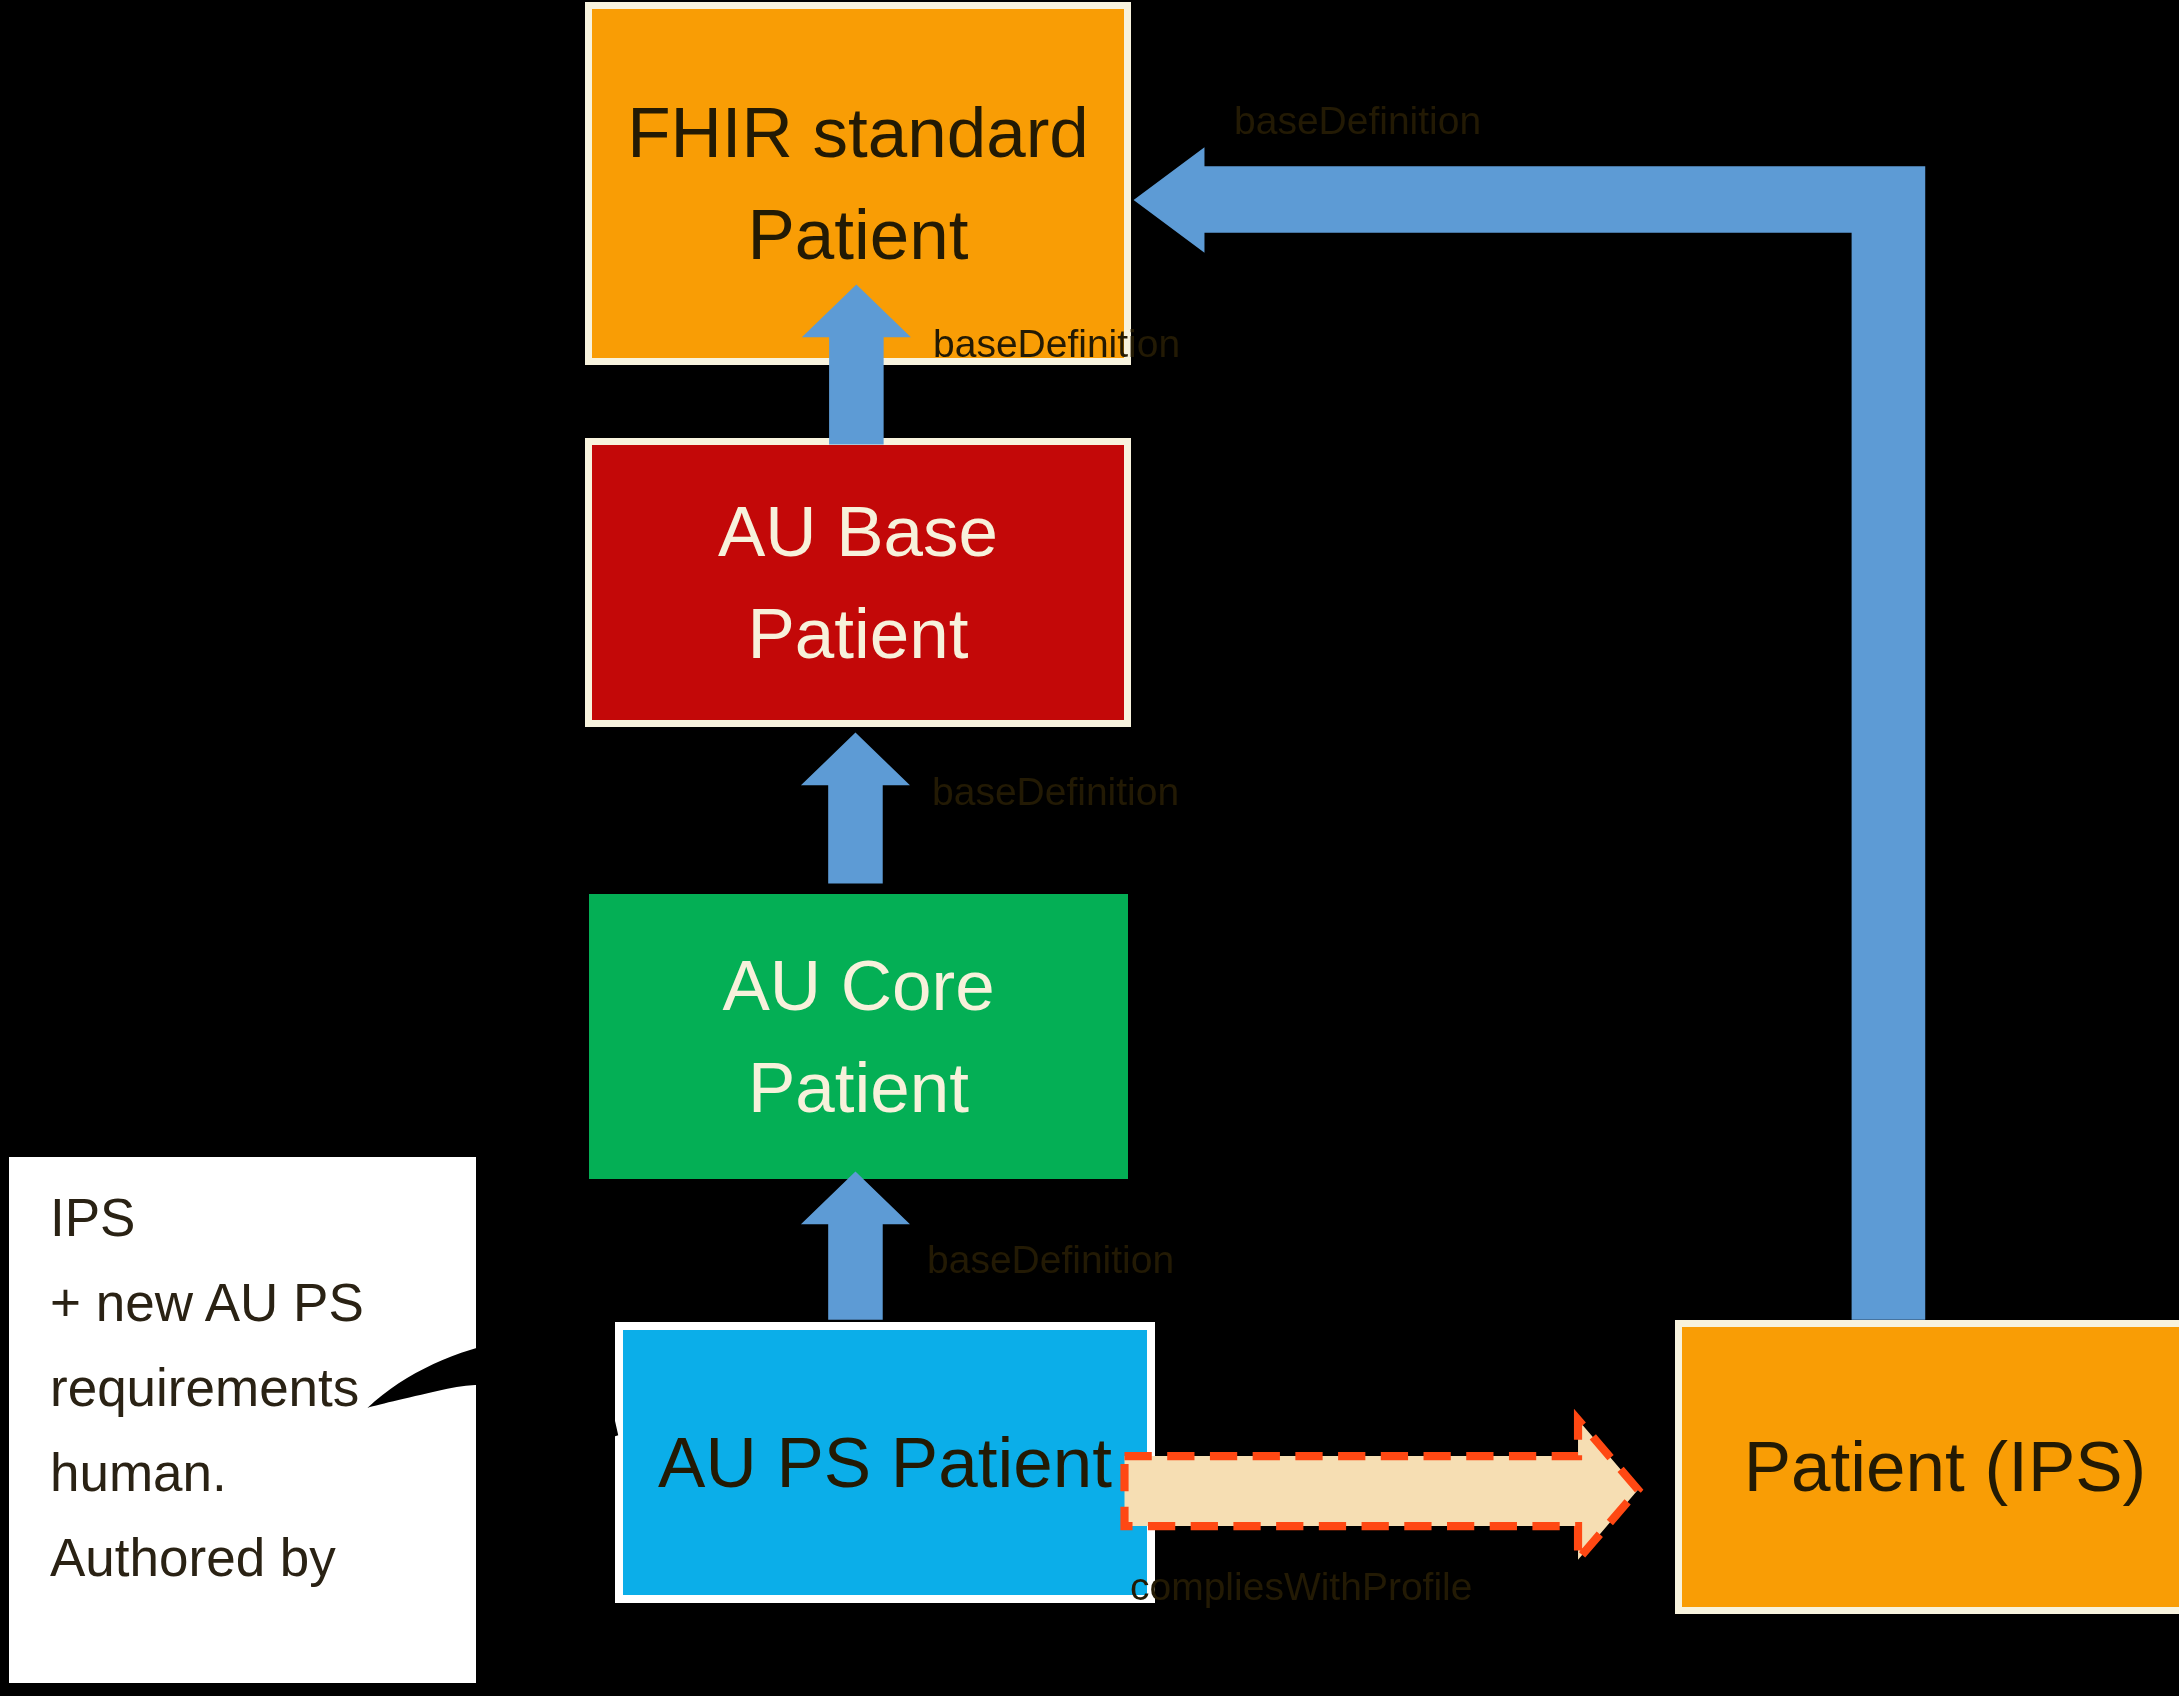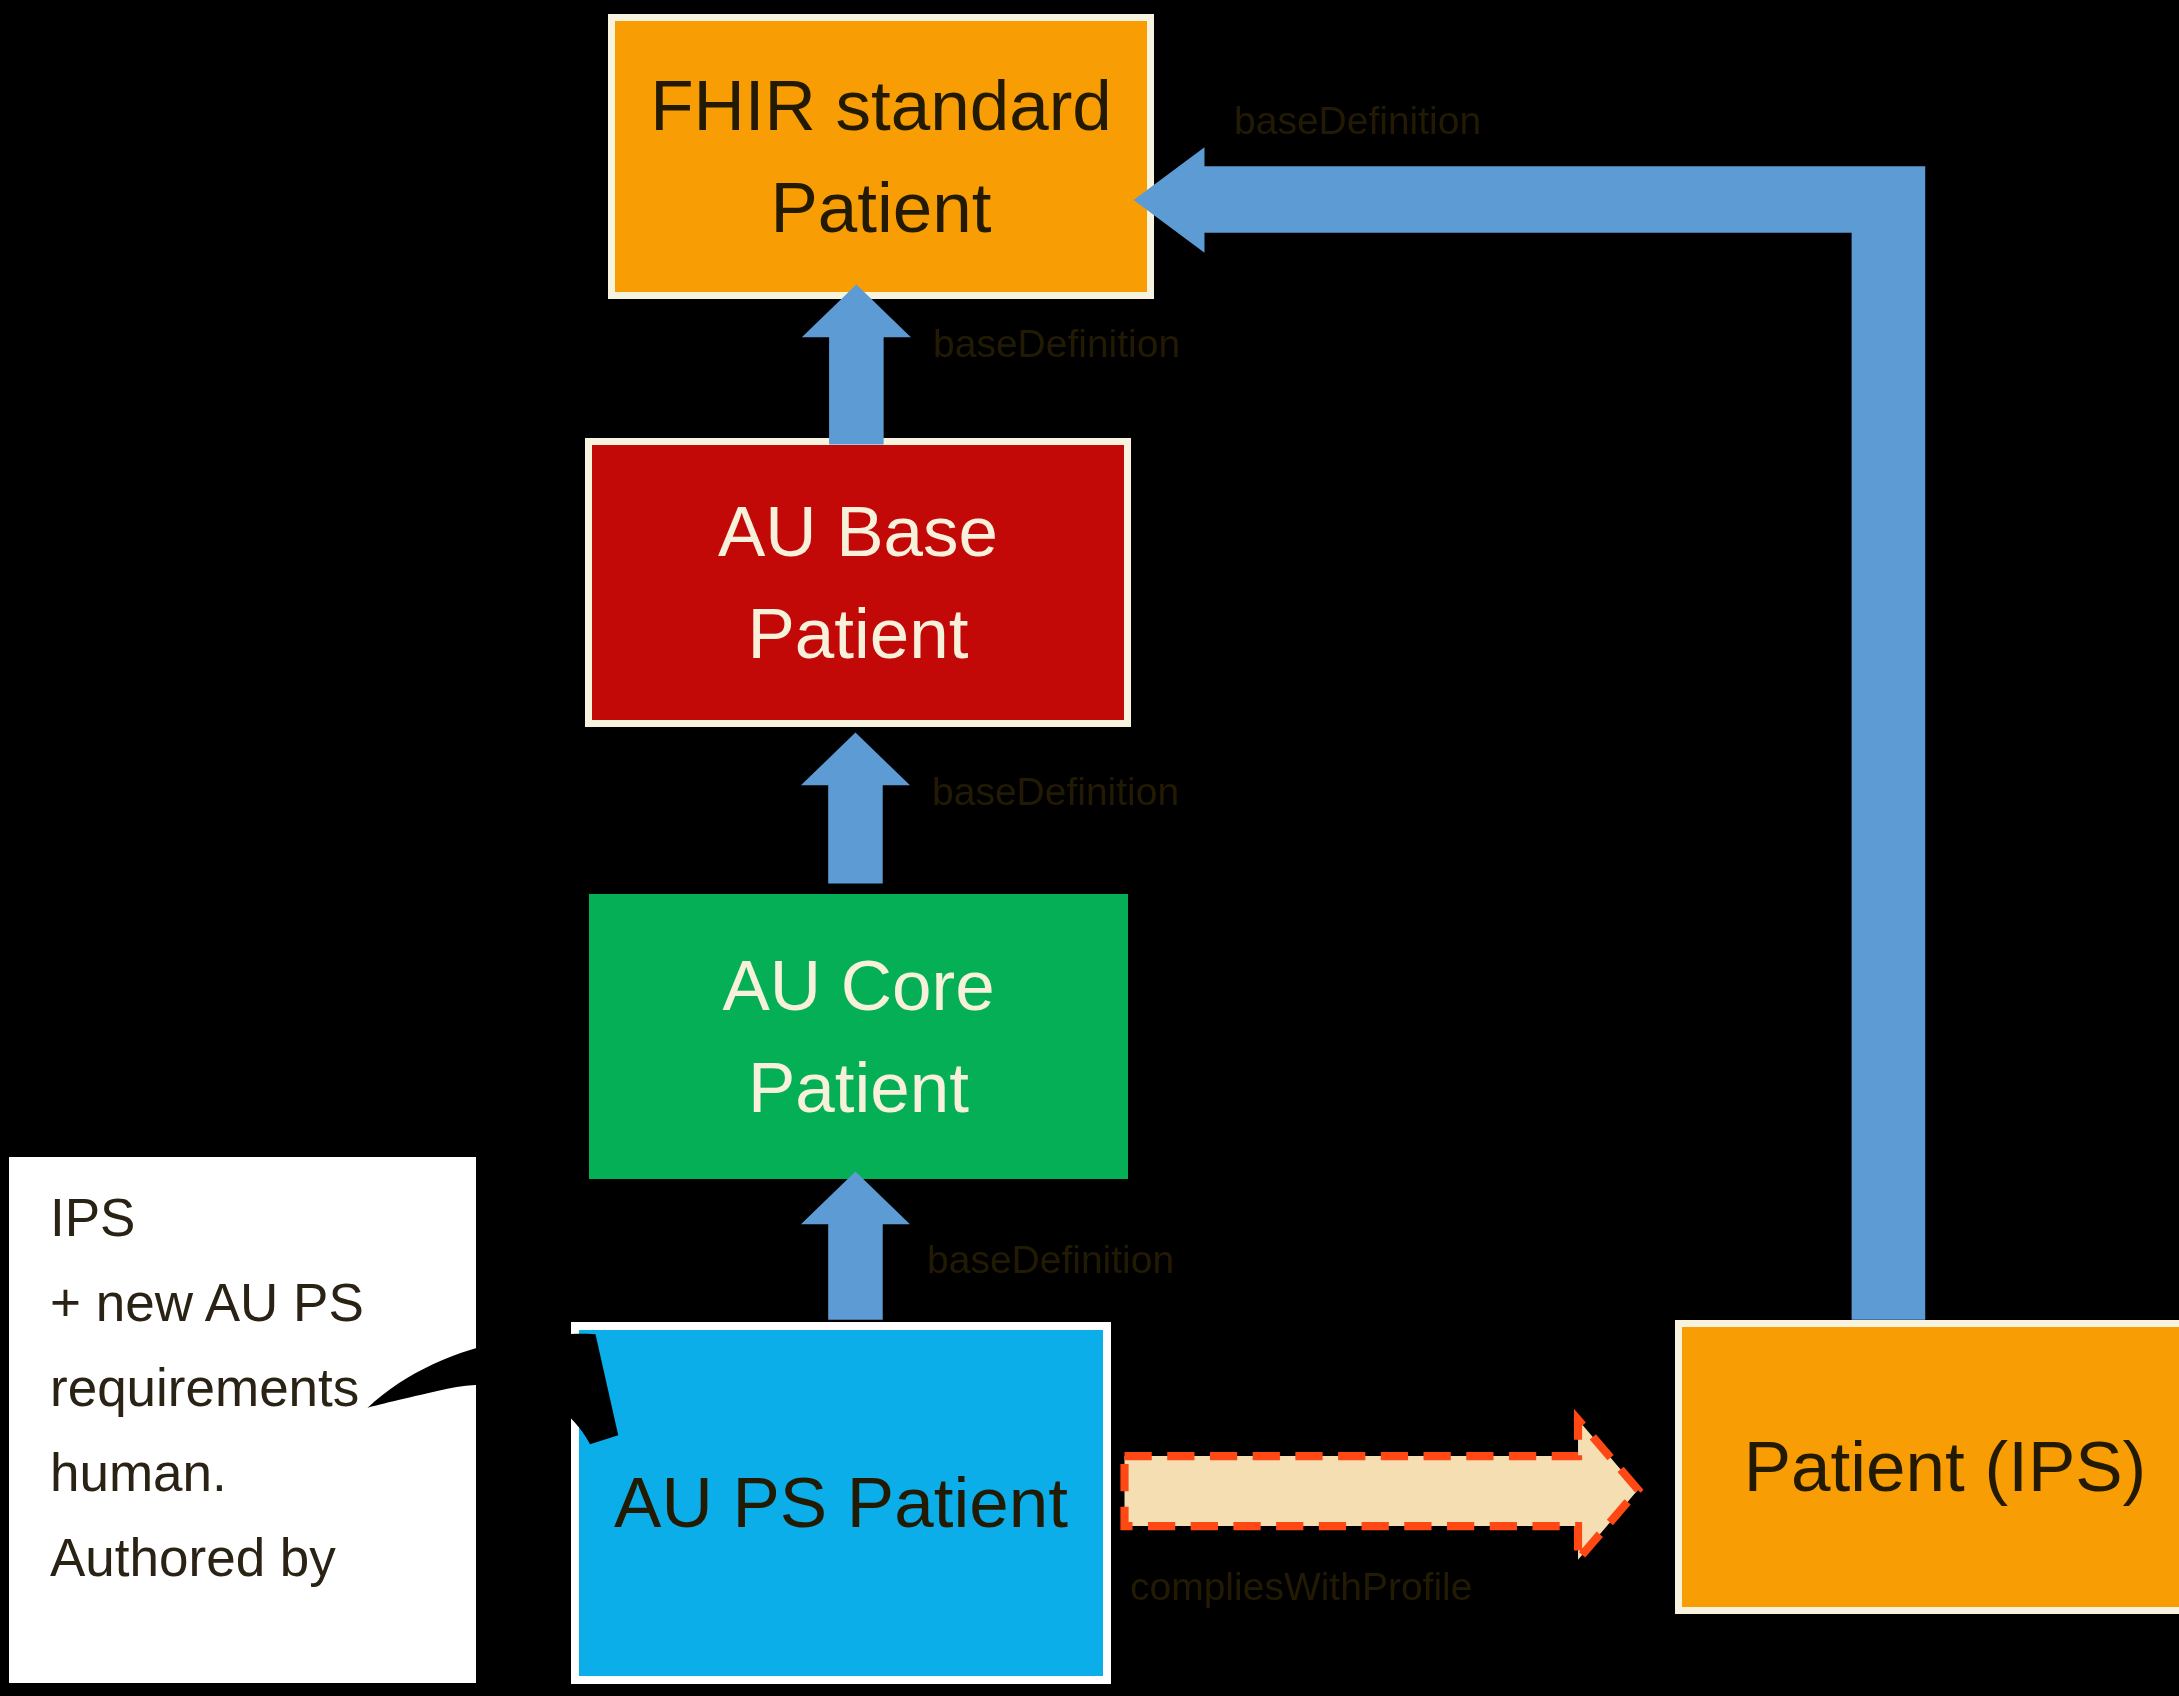--- a/index.html
+++ b/index.html
@@ -13,38 +13,37 @@
   .node{
     position:absolute;
     box-sizing:border-box;
     display:flex;flex-direction:column;
     align-items:center;justify-content:center;
     text-align:center;
     font-size:71px;line-height:102px;
     white-space:nowrap;
   }
   #node-fhir{
-    left:585px;top:14px;width:546px;height:285px;
+    left:585px;top:2px;width:546px;height:363px;
     background:var(--orange);border:7.3px solid var(--cream-border);
     color:var(--dark-text);
-    margin-left:23px;
   }
   #node-aubase{
     left:585px;top:438px;width:546px;height:289px;
     background:var(--red);border:7.3px solid var(--cream-border);
     color:var(--cream-text);
   }
   #node-aucore{
     left:589px;top:886px;width:539px;height:285px;
     background:var(--green);
     color:var(--cream-text);
     margin-top:8px;
   }
   #node-aups{
-    left:571px;top:1322px;width:540px;height:362px;
+    left:615px;top:1322px;width:540px;height:281px;
     background:var(--blue);border:8.2px solid #ffffff;
     color:var(--dark-text);
     text-align:right;
   }
   #node-ips{
     left:1639px;top:1320px;width:540px;height:294px;
     background:var(--orange);border:7.3px solid var(--cream-border);
     color:var(--dark-text);
     margin-left:36px;
   }

